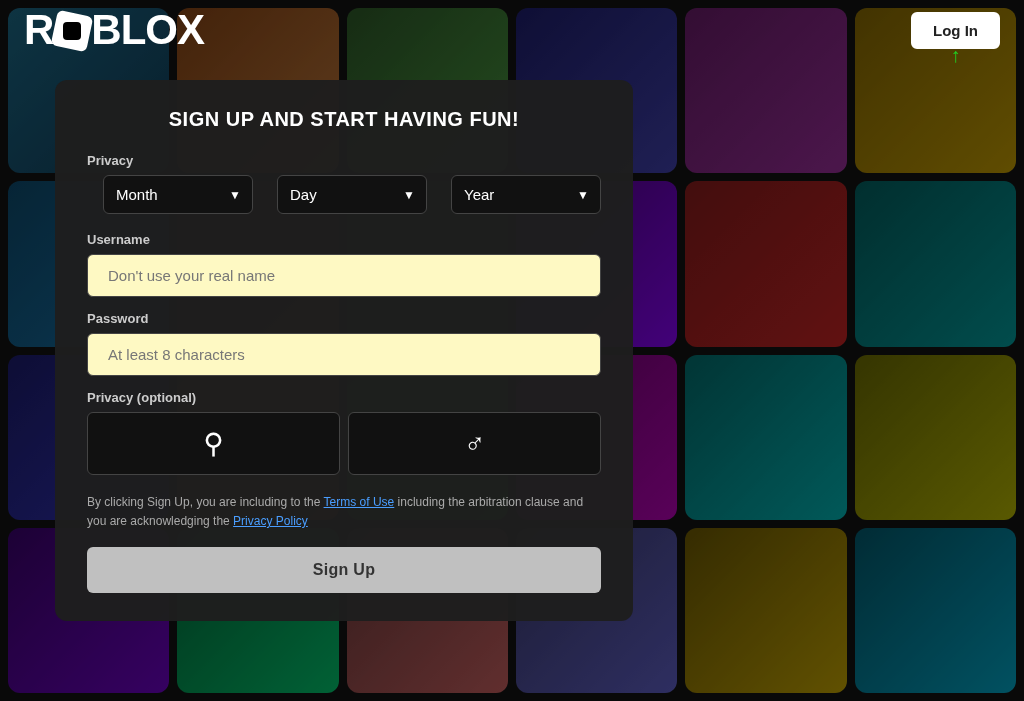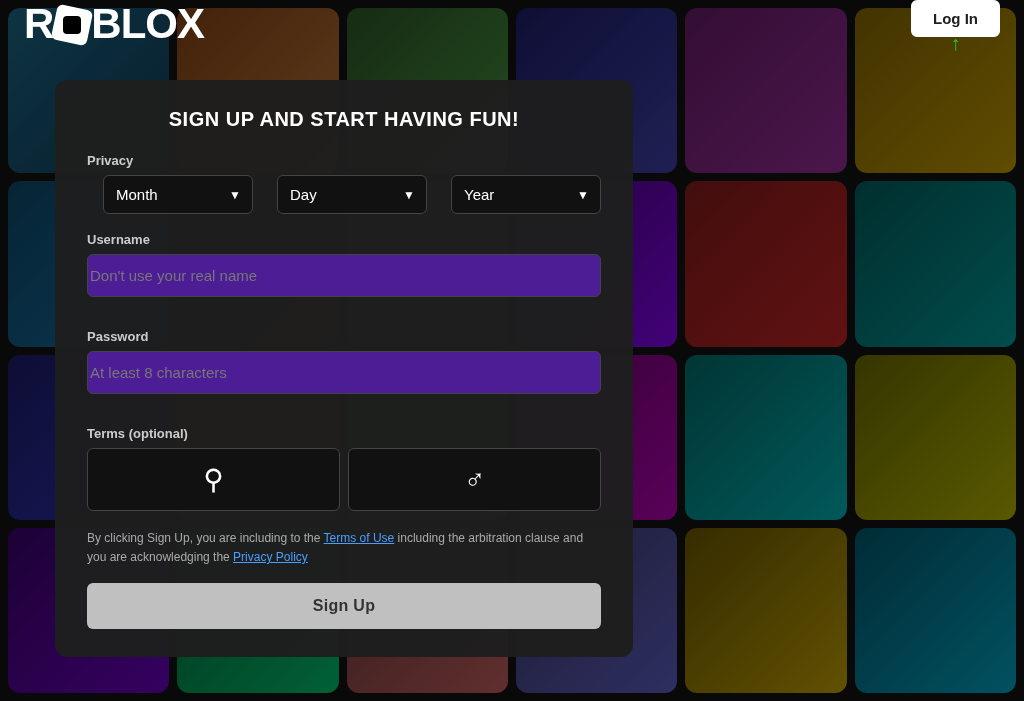--- a/index.html
+++ b/index.html
@@ -62,21 +62,21 @@
       inset: 0;
       background: rgba(0,0,0,0.45);
     }
 
     
     .topbar {
       position: absolute;
       top: 0; left: 0; right: 0;
       height: 60px;
       display: flex;
-      align-items: flex-start;
+      align-items: center;
       justify-content: space-between;
       padding: 0 24px;
       z-index: 10;
     }
 
     .logo {
       font-size: 42px;
       font-weight: 900;
       color: white;
       letter-spacing: -1px;
@@ -190,28 +190,28 @@
       right: 12px;
       top: 50%;
       transform: translateY(-50%);
       color: white;
       pointer-events: none;
       font-size: 12px;
     }
 
     .text-input {
       width: 100%;
-      background: #4c1d95;
+      background: #fef9c3;
       border: 1.5px solid #444;
       border-radius: 6px;
       color: #888;
       font-size: 15px;
-      padding: 12px 2px;
+      padding: 12px 20px;
       outline: none;
-      margin-bottom: 28px;
+      margin-bottom: 10px;
     }
 
     .text-input::placeholder {
       color: #777;
     }
 
     .gender-row {
       display: flex;
       gap: 8px;
       margin-bottom: 18px;
@@ -364,21 +364,21 @@
   </div>
 
   
   <div class="field-section">
     <div class="field-label">Password</div>
     <input type="password" class="text-input" placeholder="At least 8 characters" style="">
   </div>
 
   
   <div class="field-section">
-    <div class="field-label">Terms (optional)</div>
+    <div class="field-label">Privacy (optional)</div>
     <div class="gender-row">
       <button class="gender-btn">
         <span style="font-size:28px;">⚲</span>
       </button>
       <button class="gender-btn">
         <span style="font-size:28px;">♂</span>
       </button>
     </div>
   </div>
 

